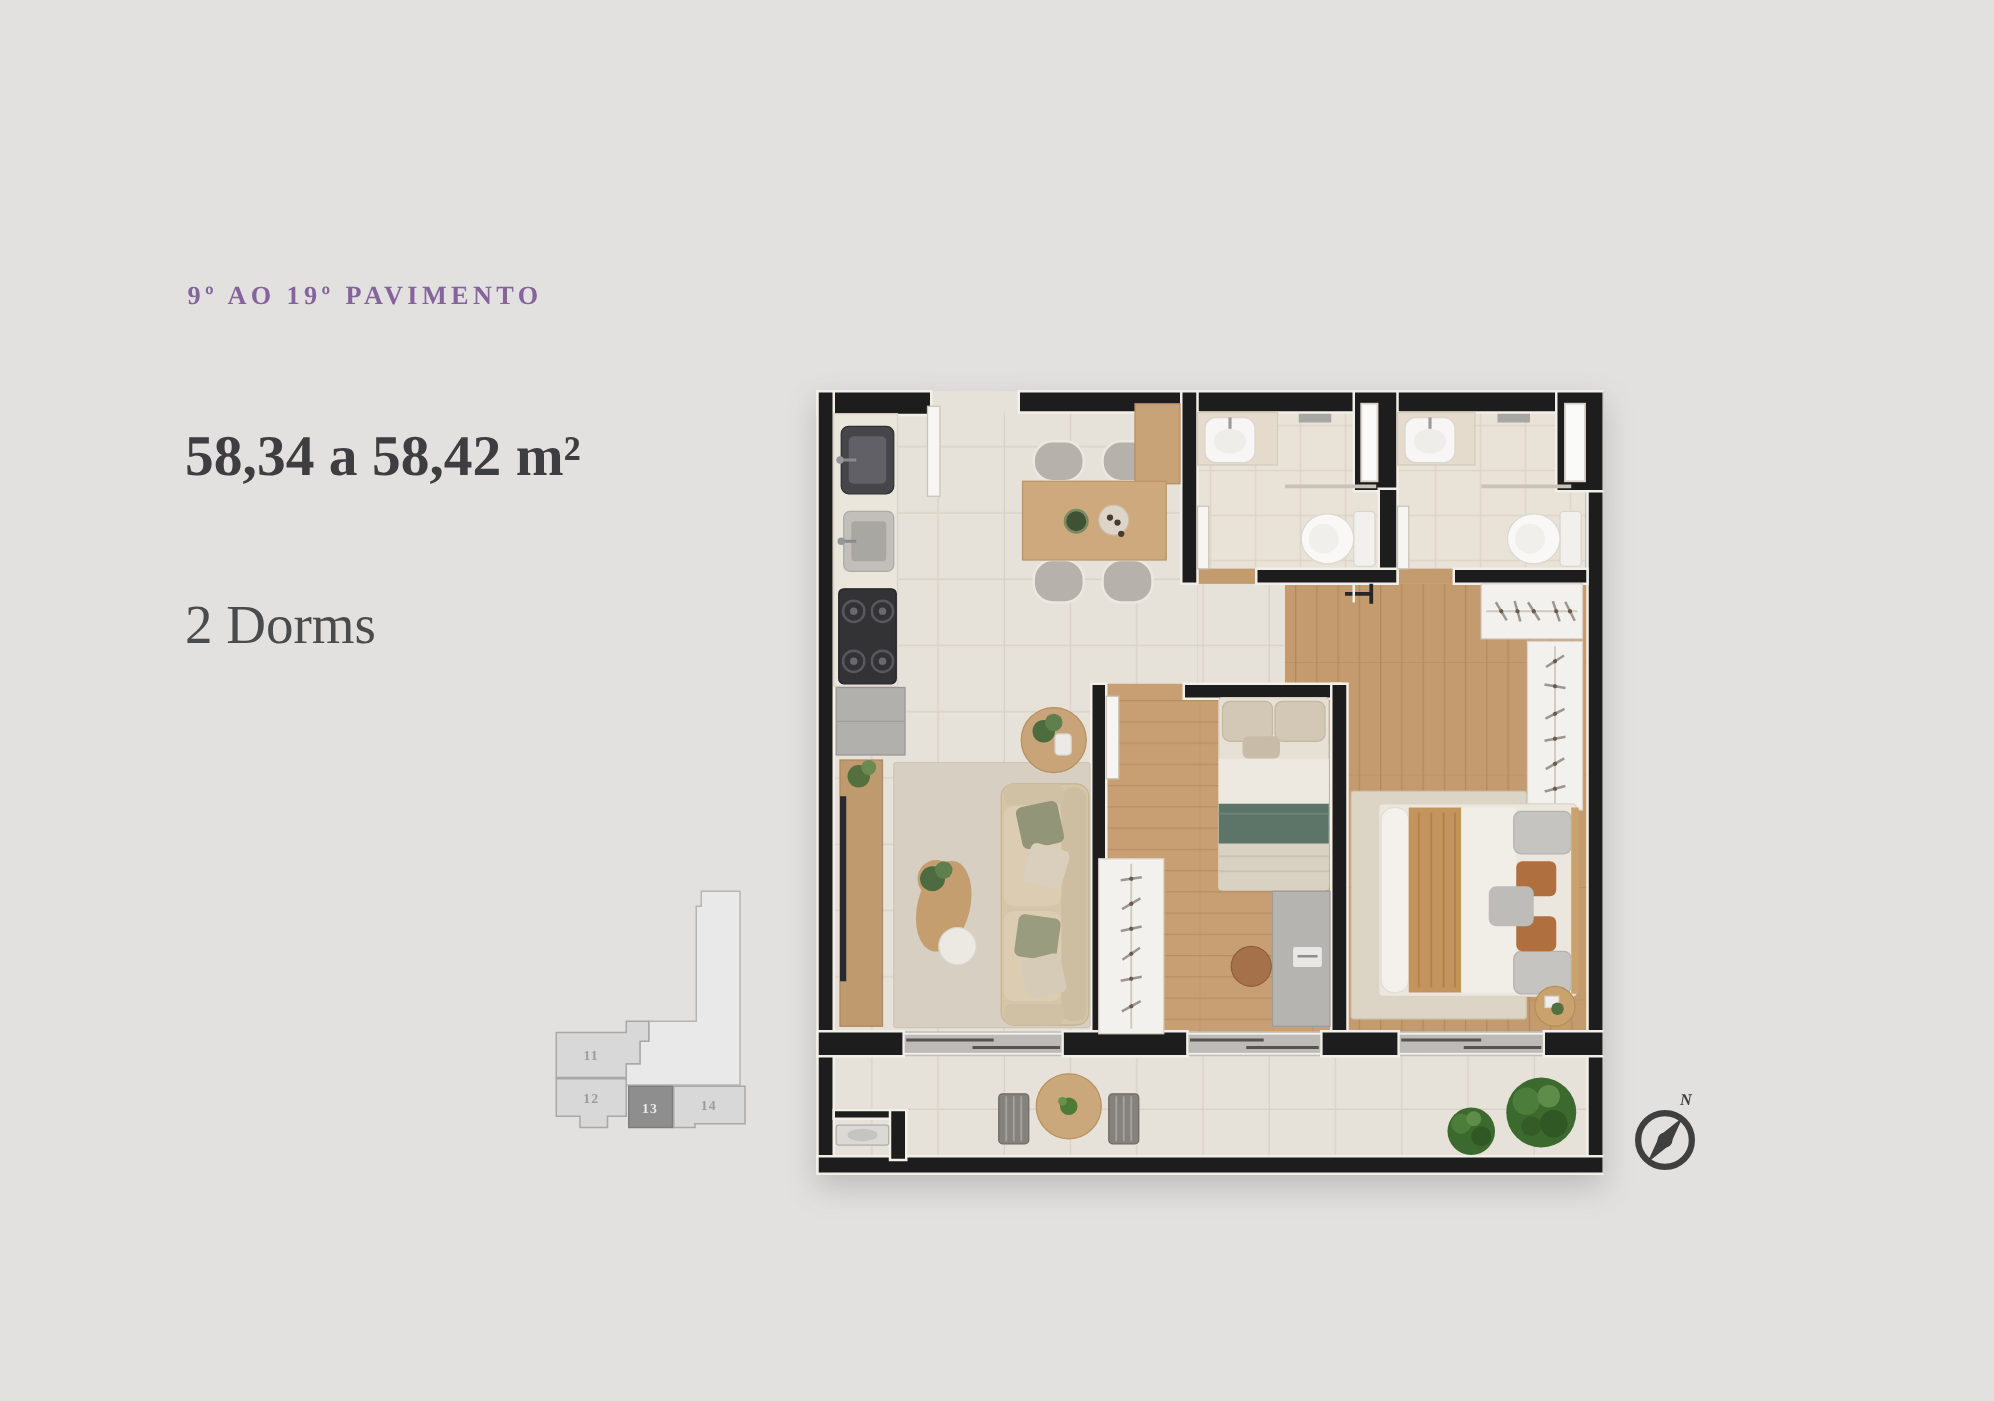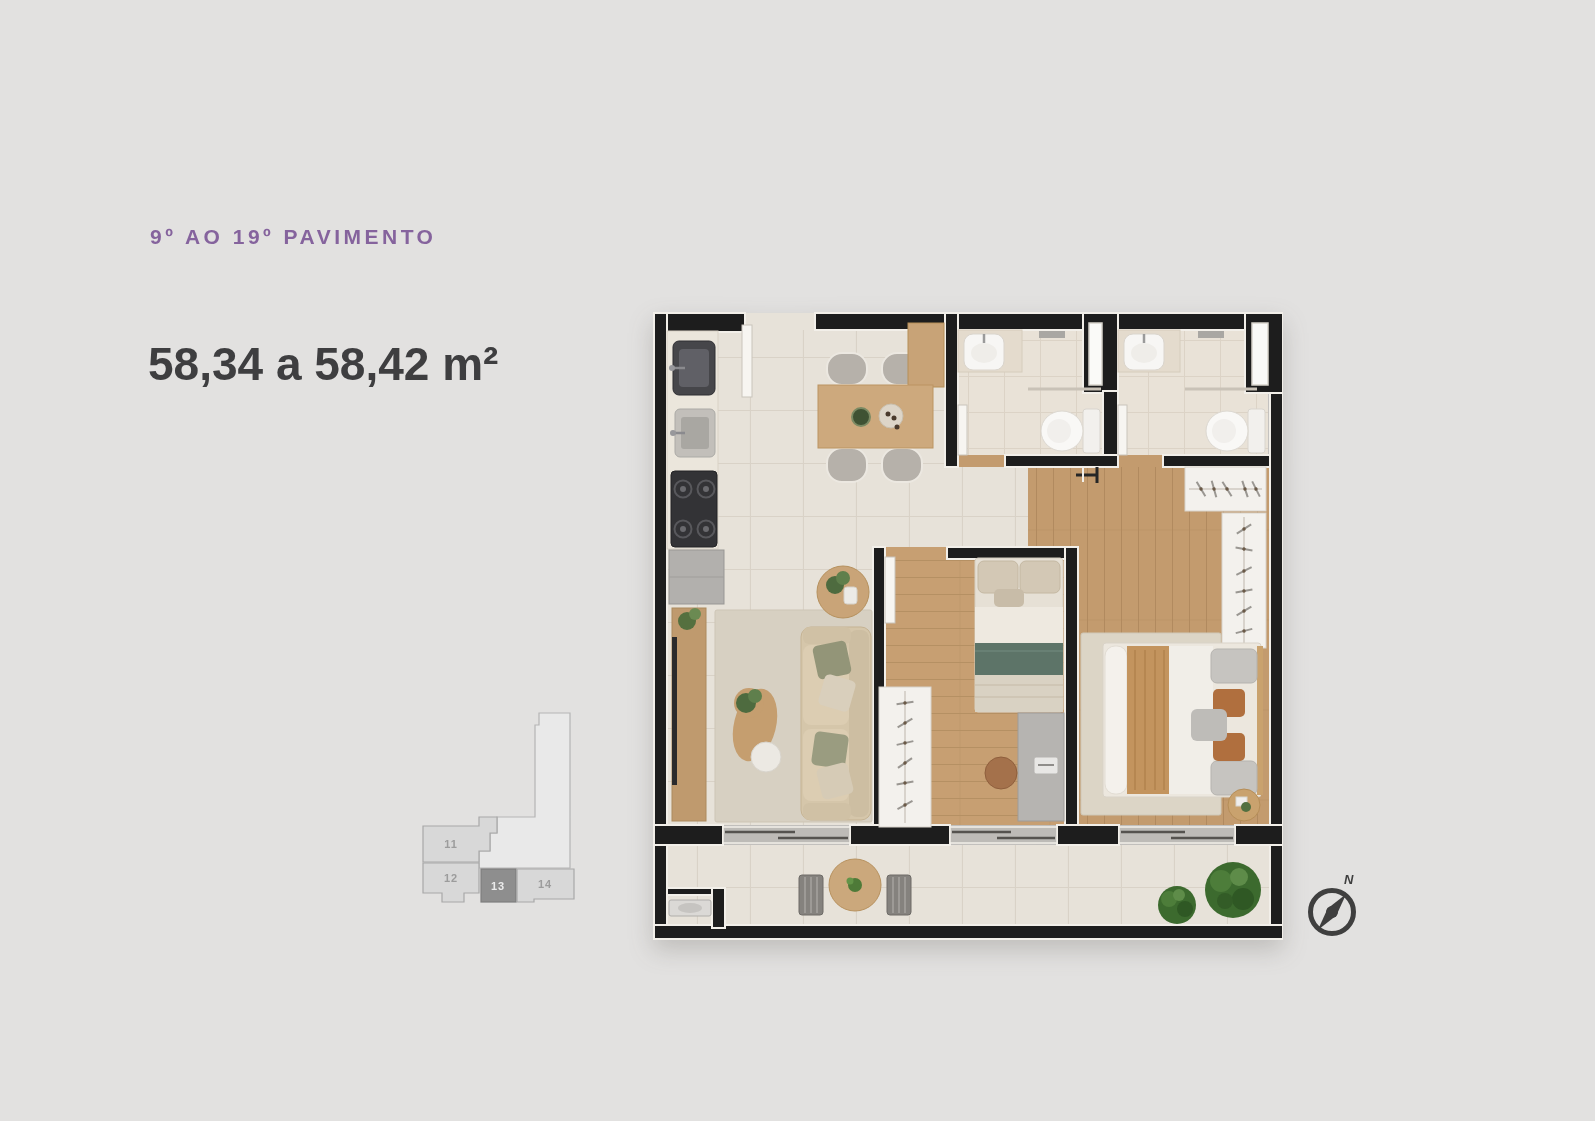--- a/index.html
+++ b/index.html
@@ -1,33 +1,33 @@
 <!DOCTYPE html>
 <html><head>
 <meta charset="utf-8">
 <style>
   html,body{margin:0;padding:0;}
   .canvas{
     position:relative;width:1595px;height:1121px;overflow:hidden;
-    background:#e2e1e0;font-family:Liberation Sans, sans-serif;
+    background:#e2e1e0;font-family:Liberation Serif, serif;
   }
   .floor-label{
     position:absolute;left:150px;top:222px;
     font-size:21px;font-weight:700;letter-spacing:3.5px;line-height:29px;
     color:#85639d;text-transform:uppercase;
   }
   .area-block{
     position:absolute;left:148px;top:334px;
     font-size:46px;font-weight:700;line-height:61px;color:#3e3e40;text-align:right;
   }
   .dorms-line{
     position:absolute;left:148px;top:474px;
     font-size:44px;font-weight:400;color:#4a4b4d;
   }
-  .key-plan{position:absolute;left:414px;top:695px;width:165px;height:215px;text-align:center;}
+  .key-plan{position:absolute;left:436px;top:695px;width:165px;height:215px;text-align:center;}
   .plan-wrap{position:absolute;left:645px;top:305px;width:638px;height:648px;
     filter:drop-shadow(0 10px 12px rgba(70,62,55,.22));}
   .compass{position:absolute;left:1300px;top:866px;width:70px;height:80px;}
   svg{display:block;}
   .kp-num{font-size:11px;font-weight:700;letter-spacing:1px;fill:#9c9c9c;}
   .kp-num-active{fill:#ebebeb;}
   .compass-n{font-size:13px;font-weight:700;font-style:italic;fill:#3f3f3f;}
 </style>
 </head>
 <body>
@@ -35,20 +35,21 @@
 <div class="canvas">
 
   <div class="floor-label">
     <div>9º AO 19º PAVIMENTO</div>
   </div>
 
   <div class="area-block">
     <div>58,34 a 58,42 m²</div>
   </div>
 
+  <div class="dorms-line">2 Dorms</div>
 
   <div class="key-plan">
     <svg width="165" height="215" viewBox="0 0 165 215">
       <polygon points="121,30 125,30 125,18 156,18 156,173 65,173 65,156 76,156 76,138 83,138 83,122 121,122" fill="#e9e9e9" stroke="#b5b5b5" stroke-width="1.2"></polygon>
       <polygon points="9,131 65,131 65,122 83,122 83,138 76,138 76,156 65,156 65,167 9,167" fill="#d8d8d8" stroke="#a8a8a8" stroke-width="1.2"></polygon>
       <polygon points="9,168 65,168 65,198 50,198 50,207 28,207 28,198 9,198" fill="#d8d8d8" stroke="#a8a8a8" stroke-width="1.2"></polygon>
       <rect x="67" y="174" width="35" height="33" fill="#8e8e8e" stroke="#7e7e7e" stroke-width="1.2"></rect>
       <polygon points="103,174 160,174 160,204 120,204 120,207 103,207" fill="#d8d8d8" stroke="#a8a8a8" stroke-width="1.2"></polygon>
       <text class="kp-num" x="37" y="153" text-anchor="middle">11</text>
       <text class="kp-num" x="37" y="187" text-anchor="middle">12</text>

